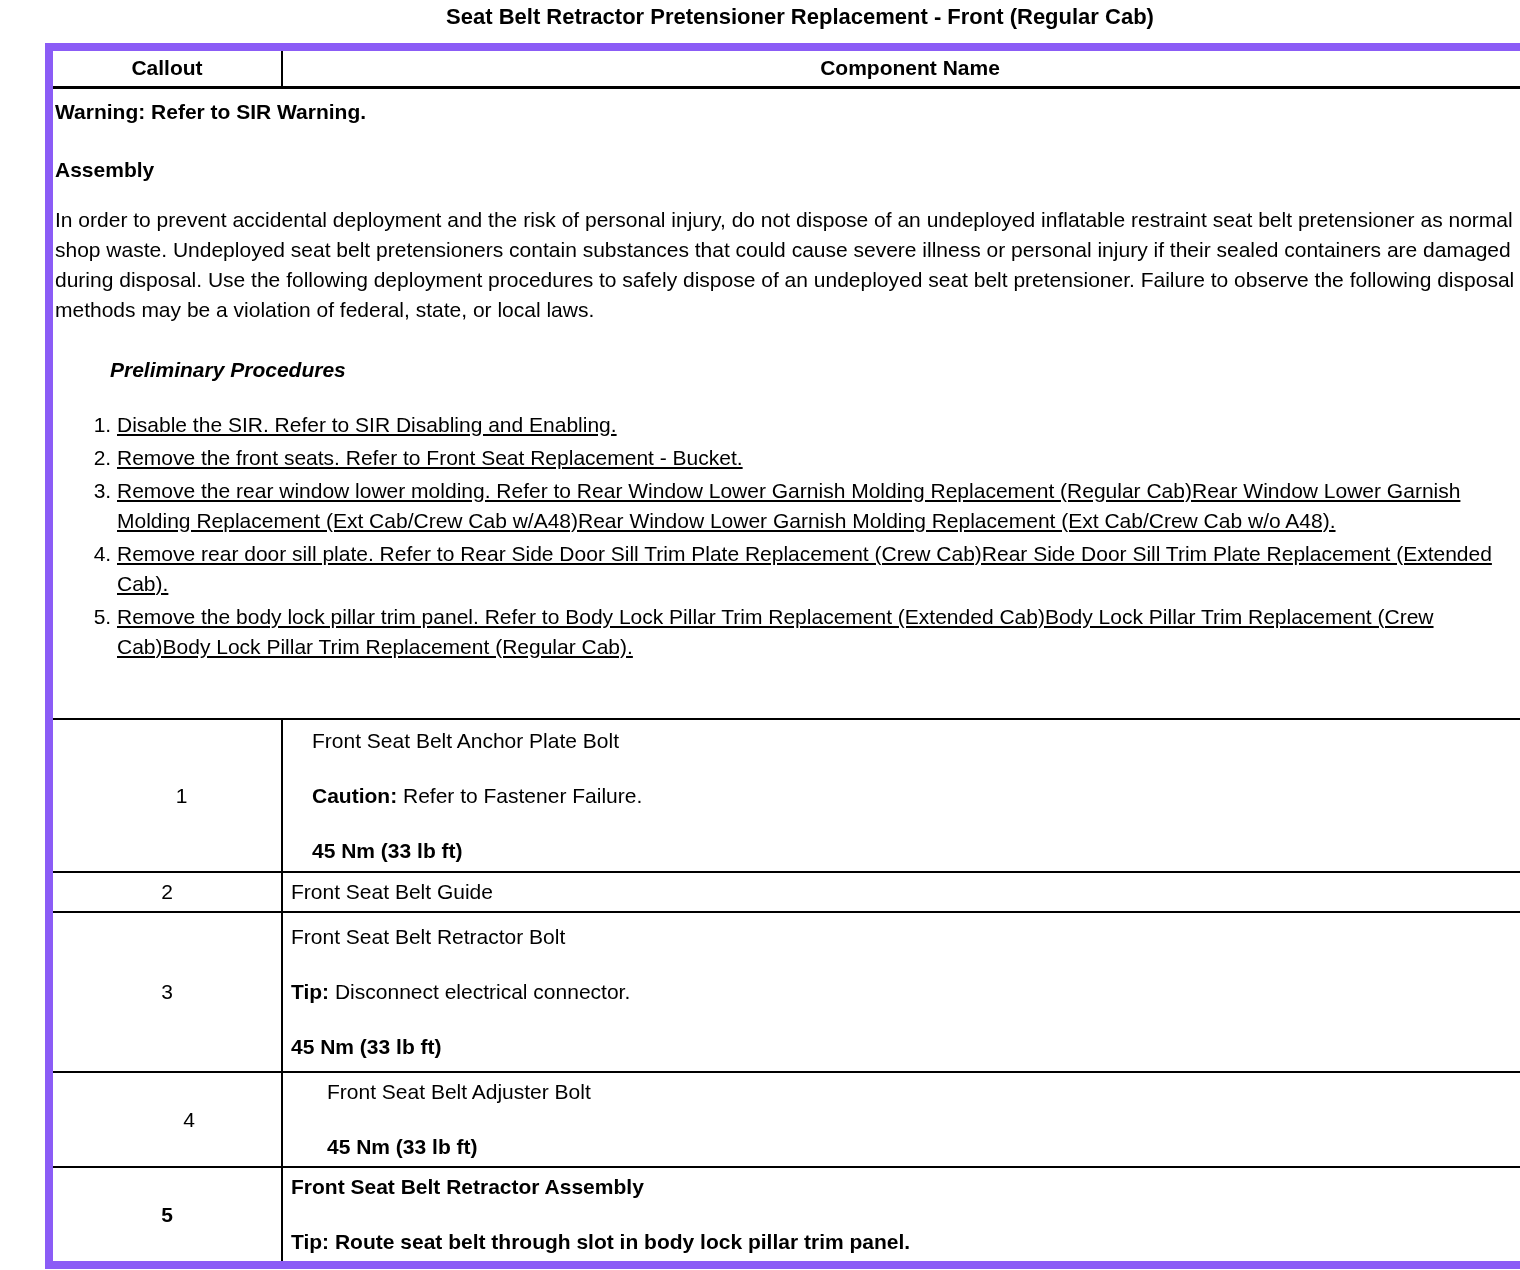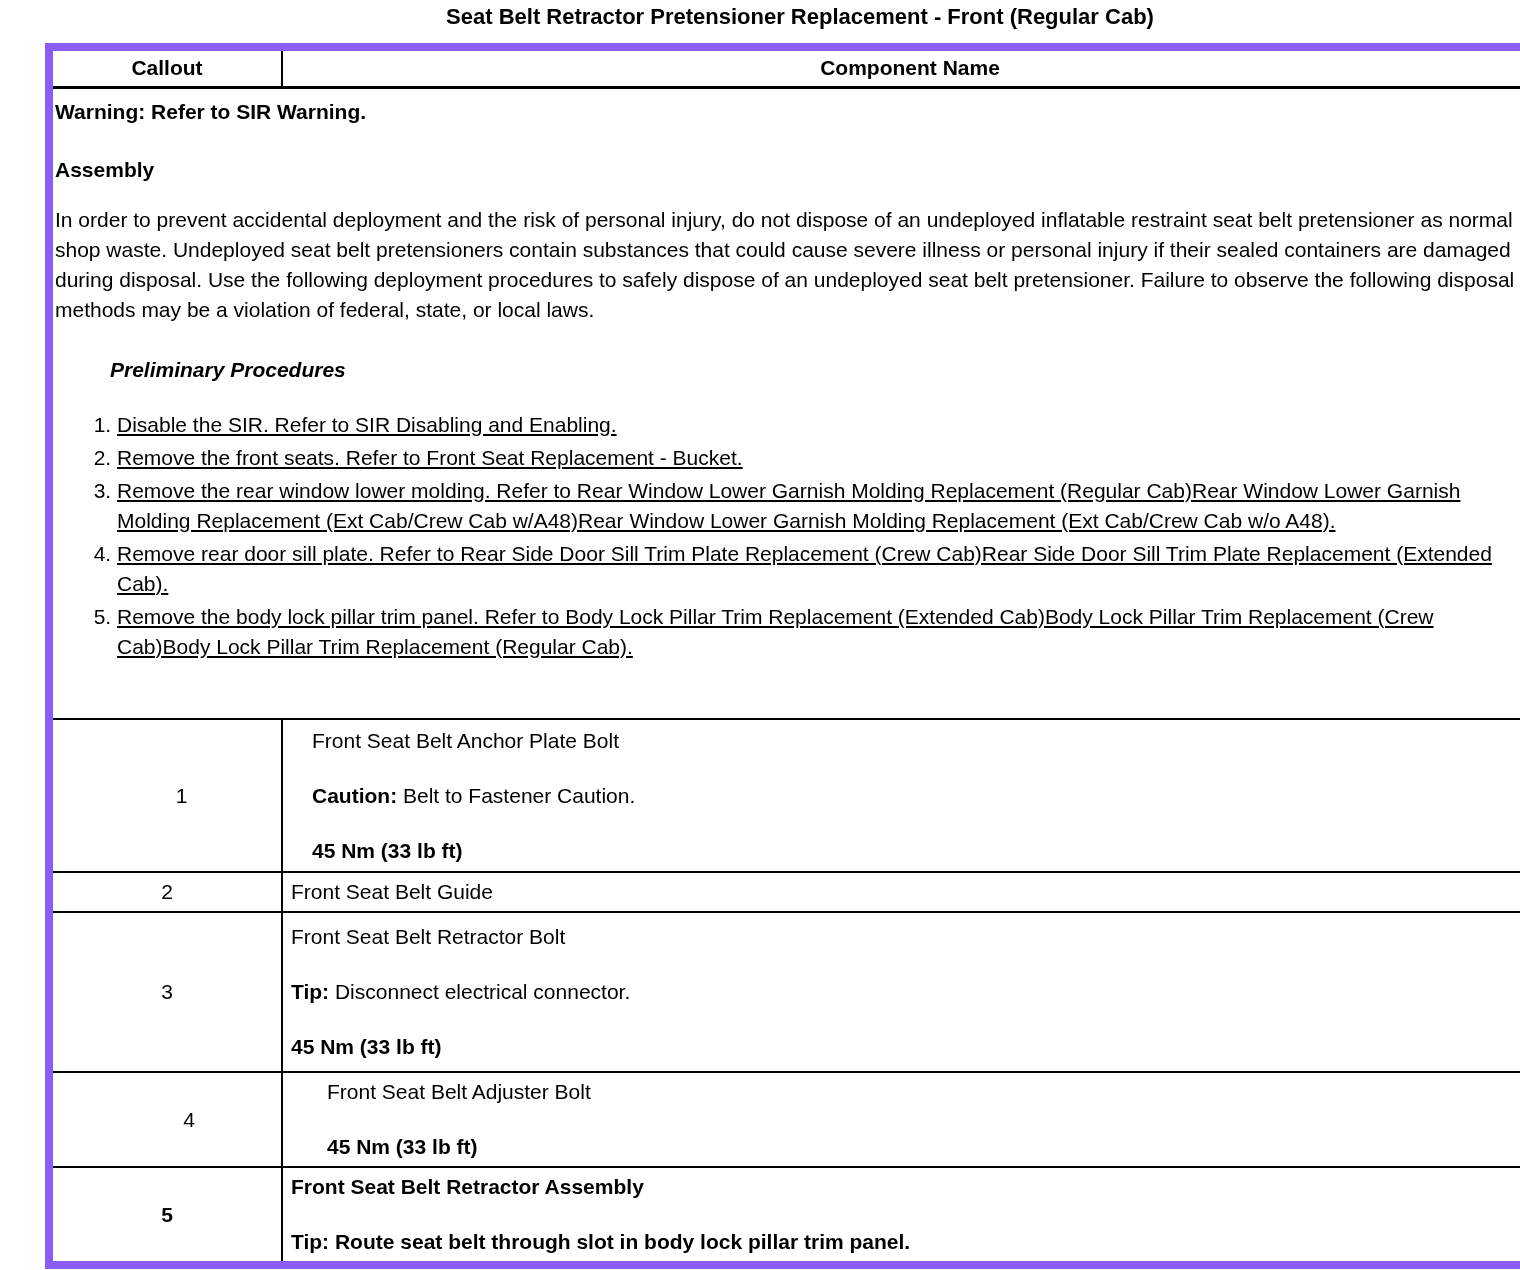--- a/index.html
+++ b/index.html
@@ -114,21 +114,21 @@
             <li>Remove rear door sill plate. Refer to Rear Side Door Sill Trim Plate Replacement (Crew Cab)Rear Side Door Sill Trim Plate Replacement (Extended Cab).</li>
             <li>Remove the body lock pillar trim panel. Refer to Body Lock Pillar Trim Replacement (Extended Cab)Body Lock Pillar Trim Replacement (Crew Cab)Body Lock Pillar Trim Replacement (Regular Cab).</li>
           </ol>
         </td>
       </tr>
 
       <tr class="row-h1">
         <td class="callout-cell">1</td>
         <td class="component-cell">
           <p>Front Seat Belt Anchor Plate Bolt</p>
-          <p><strong>Caution:</strong><span> Belt to Fastener Caution.</span></p>
+          <p><strong>Caution:</strong><span> Refer to Fastener Failure.</span></p>
           <p class="w-bold">45 Nm (33 lb ft)</p>
         </td>
       </tr>
 
       <tr class="row-h2">
         <td class="callout-cell">2</td>
         <td class="component-cell">
           <p>Front Seat Belt Guide</p>
         </td>
       </tr>

